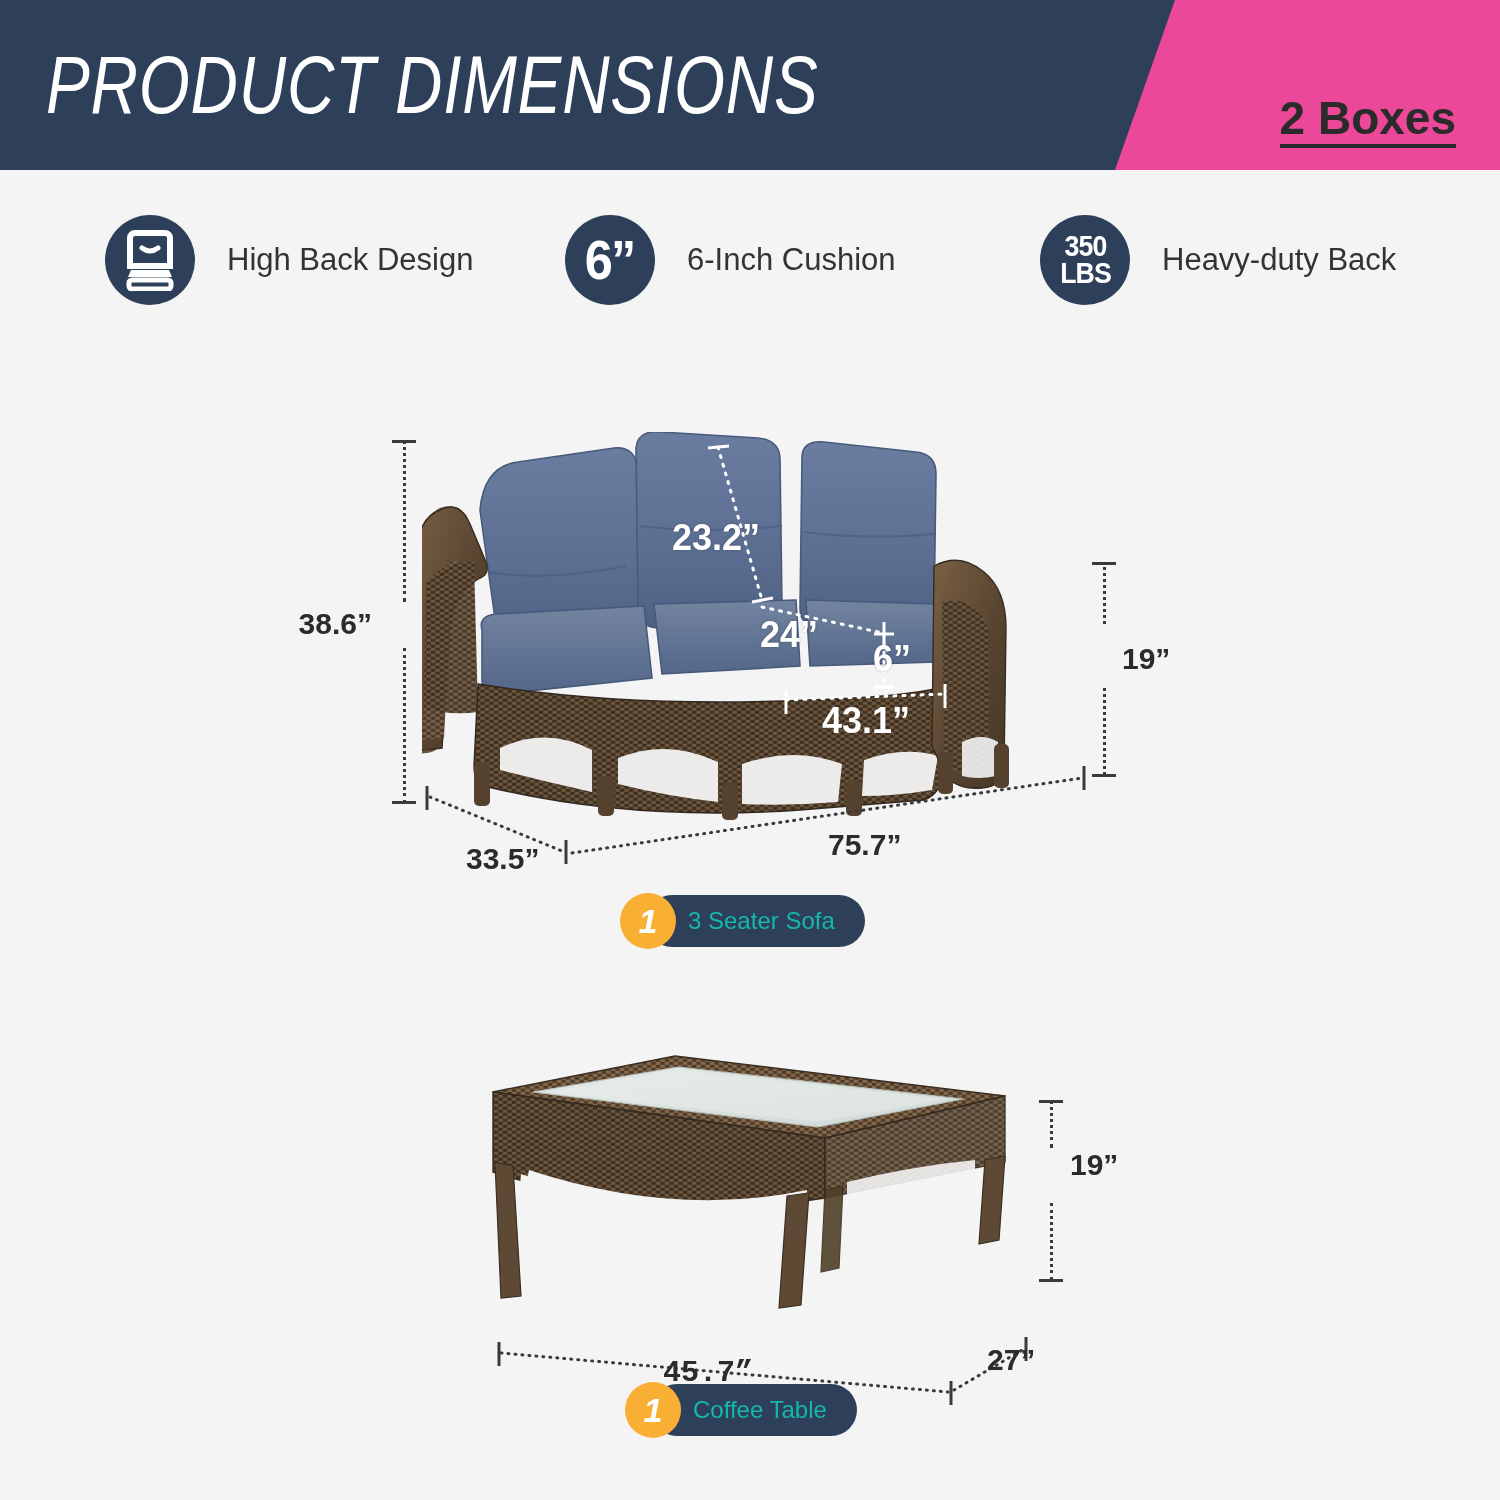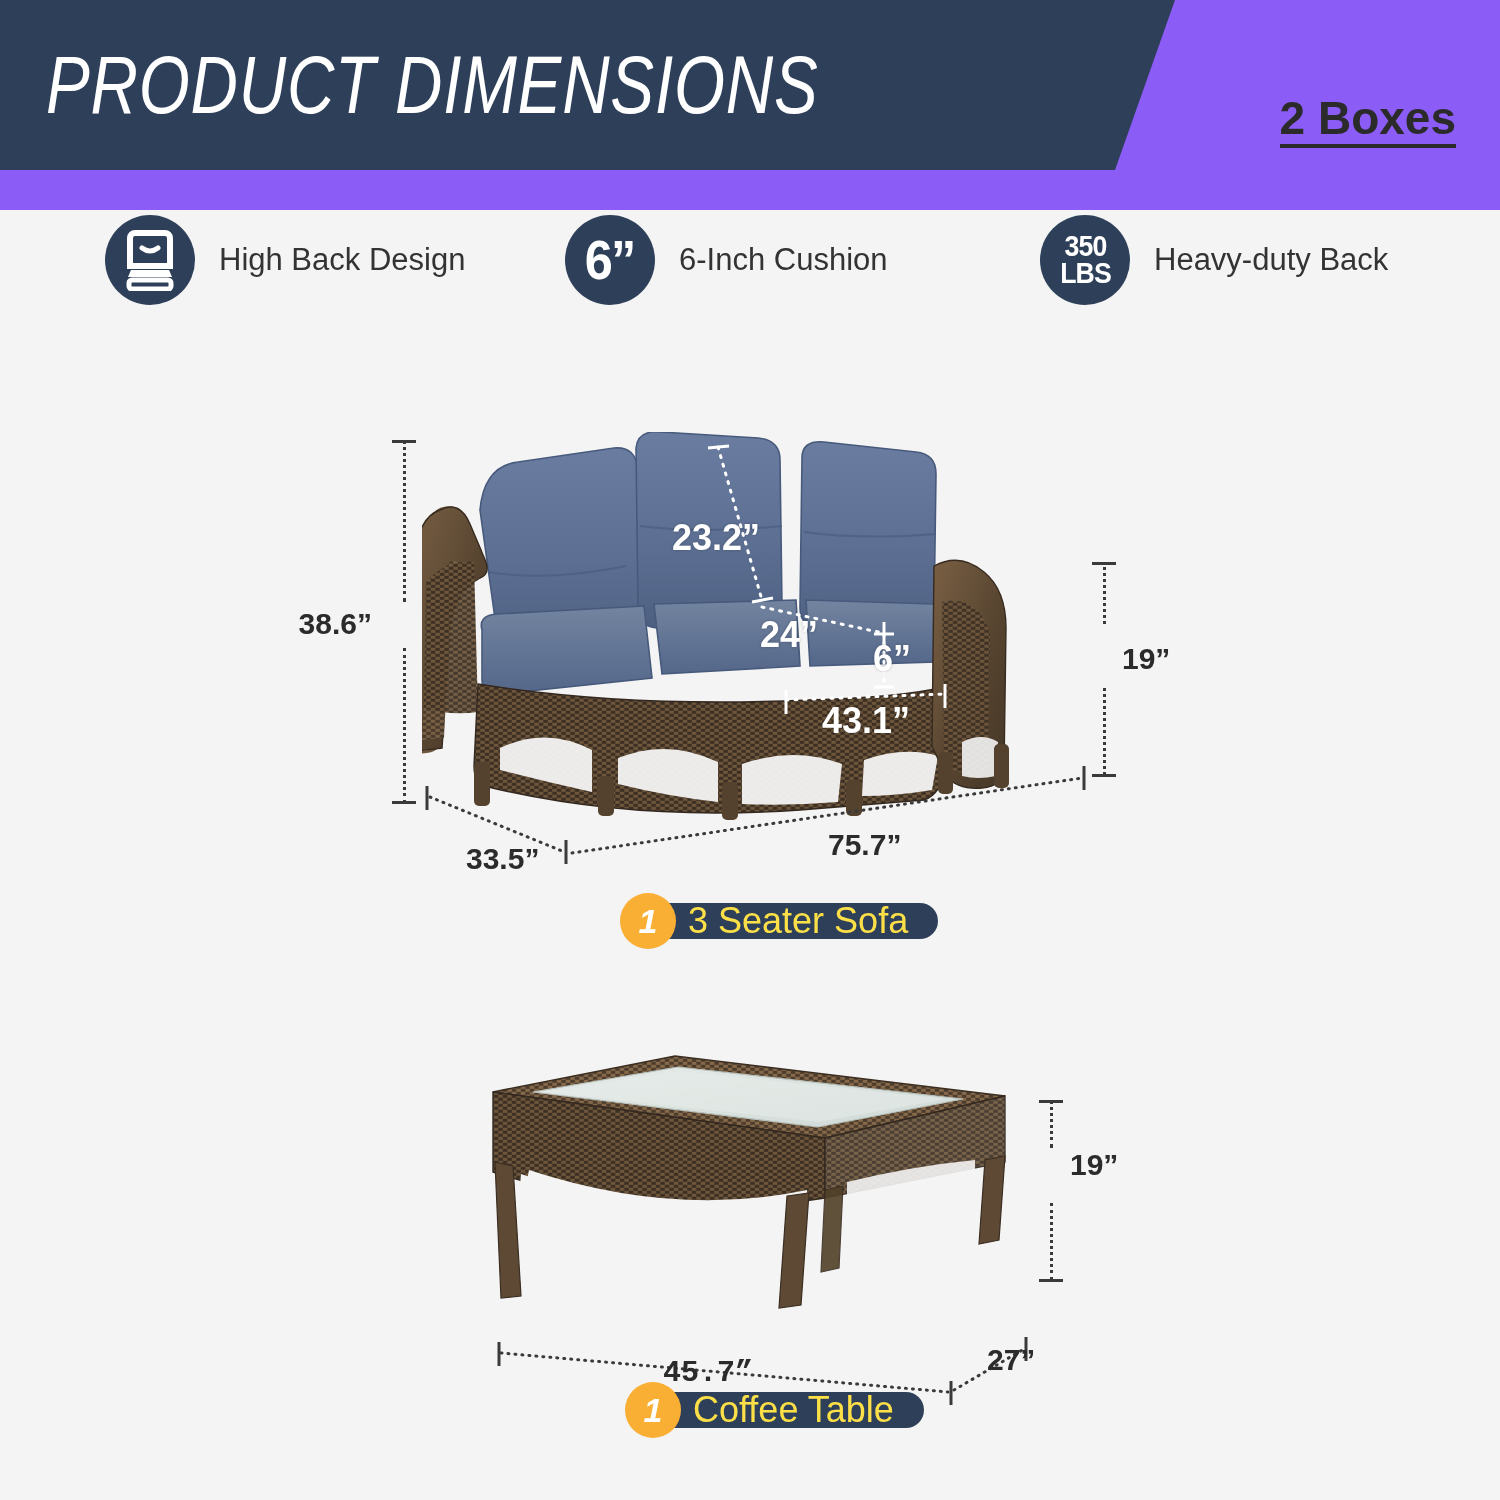--- a/index.html
+++ b/index.html
@@ -7,22 +7,22 @@
   body {
     width:1500px; height:1500px;
     background:#f4f4f4;
     font-family:"Liberation Sans", sans-serif;
     position:relative;
     overflow:hidden;
   }
 
   
   #header {
-    position:absolute; left:0; top:0; width:1500px; height:210px;
-    background:#8b5cf6;
+    position:absolute; left:0; top:0; width:1500px; height:170px;
+    background:#ec4899;
     overflow:hidden;
   }
   #header-navy {
     position:absolute; left:0; top:0; width:1500px; height:170px;
     background:#2e4059;
     clip-path: polygon(0 0, 1175px 0, 1115px 170px, 0 170px);
   }
   #header-title {
     position:absolute; left:46px; top:30px;
     font-size:82px; line-height:110px;
@@ -56,21 +56,21 @@
   .feat-3 { left:1040px;justify-content:center; }
 
   .feat-icon {
     width:90px; height:90px; border-radius:50%;
     background:#2e4059;
     display:flex; align-items:center; justify-content:center;
     flex:0 0 auto;
     position:relative;
   }
   .feat-label {
-    margin-left:24px;
+    margin-left:32px;
     font-size:31px; color:#333333; white-space:nowrap;
   }
   .icon-text-6 {
     color:#ffffff; font-weight:bold; font-size:56px;
     letter-spacing:-2px; line-height:56px;
     transform: scaleX(0.9);
   }
   .icon-text-350 {
     color:#ffffff; font-weight:bold; text-align:center;
     line-height:27px; transform:scaleX(0.92);
@@ -110,26 +110,26 @@
     height:56px;
   }
   .part-num {
     width:56px; height:56px; border-radius:50%;
     background:#f9ae34;
     color:#ffffff; font-size:34px; font-weight:bold; font-style:italic;
     display:flex; align-items:center; justify-content:center;
     position:relative; z-index:2;
   }
   .part-pill {
-    background:#2e4059; color:#fde047;
-    height:36px; border-radius:26px;
+    background:#2e4059; color:#14b8a6;
+    height:52px; border-radius:26px;
     display:flex; align-items:center;
     padding:0 30px 0 42px;
     margin-left:-30px;
-    font-size:36px;
+    font-size:24px;
     position:relative; z-index:1;
     white-space:nowrap;
   }
 
   
   #sofa-art { position:absolute; left:422px; top:432px; width:690px; height:390px; }
   #table-art { position:absolute; left:485px; top:1050px; width:545px; height:270px; }
 </style>
 </head>
 <body>

